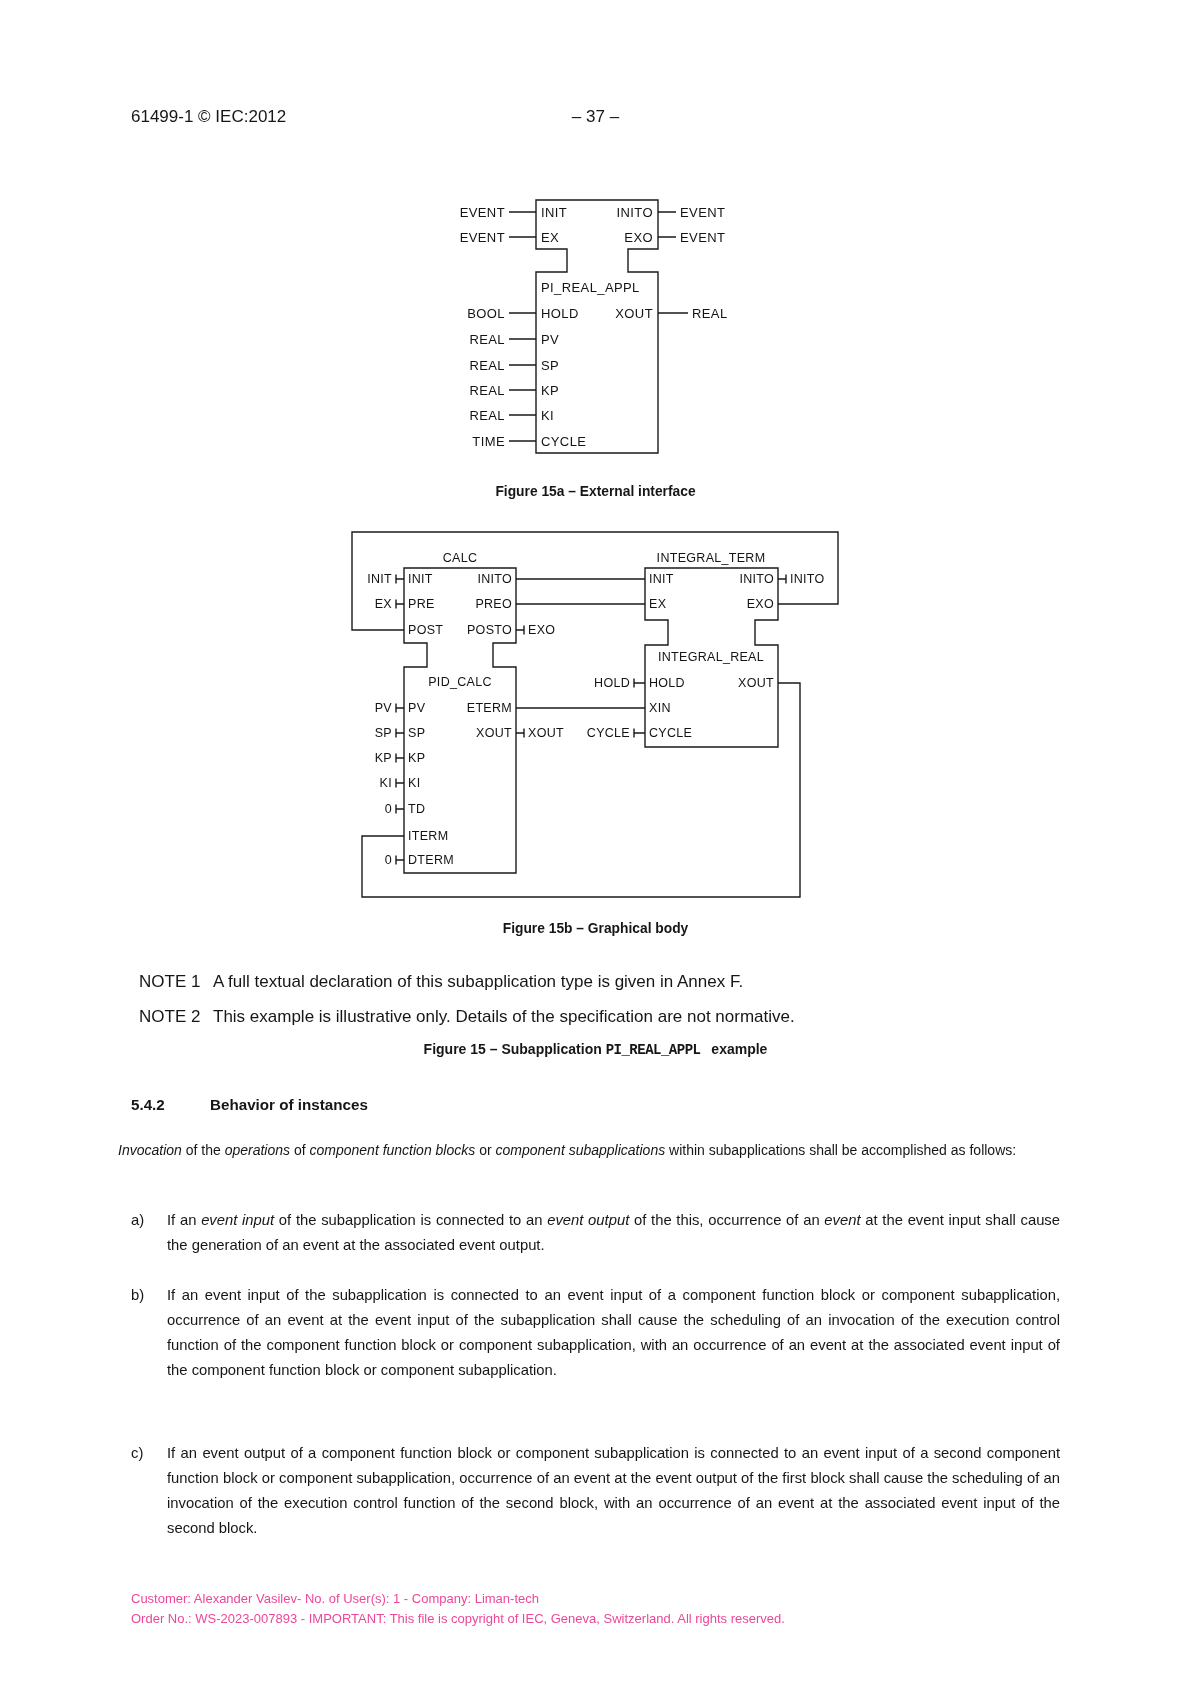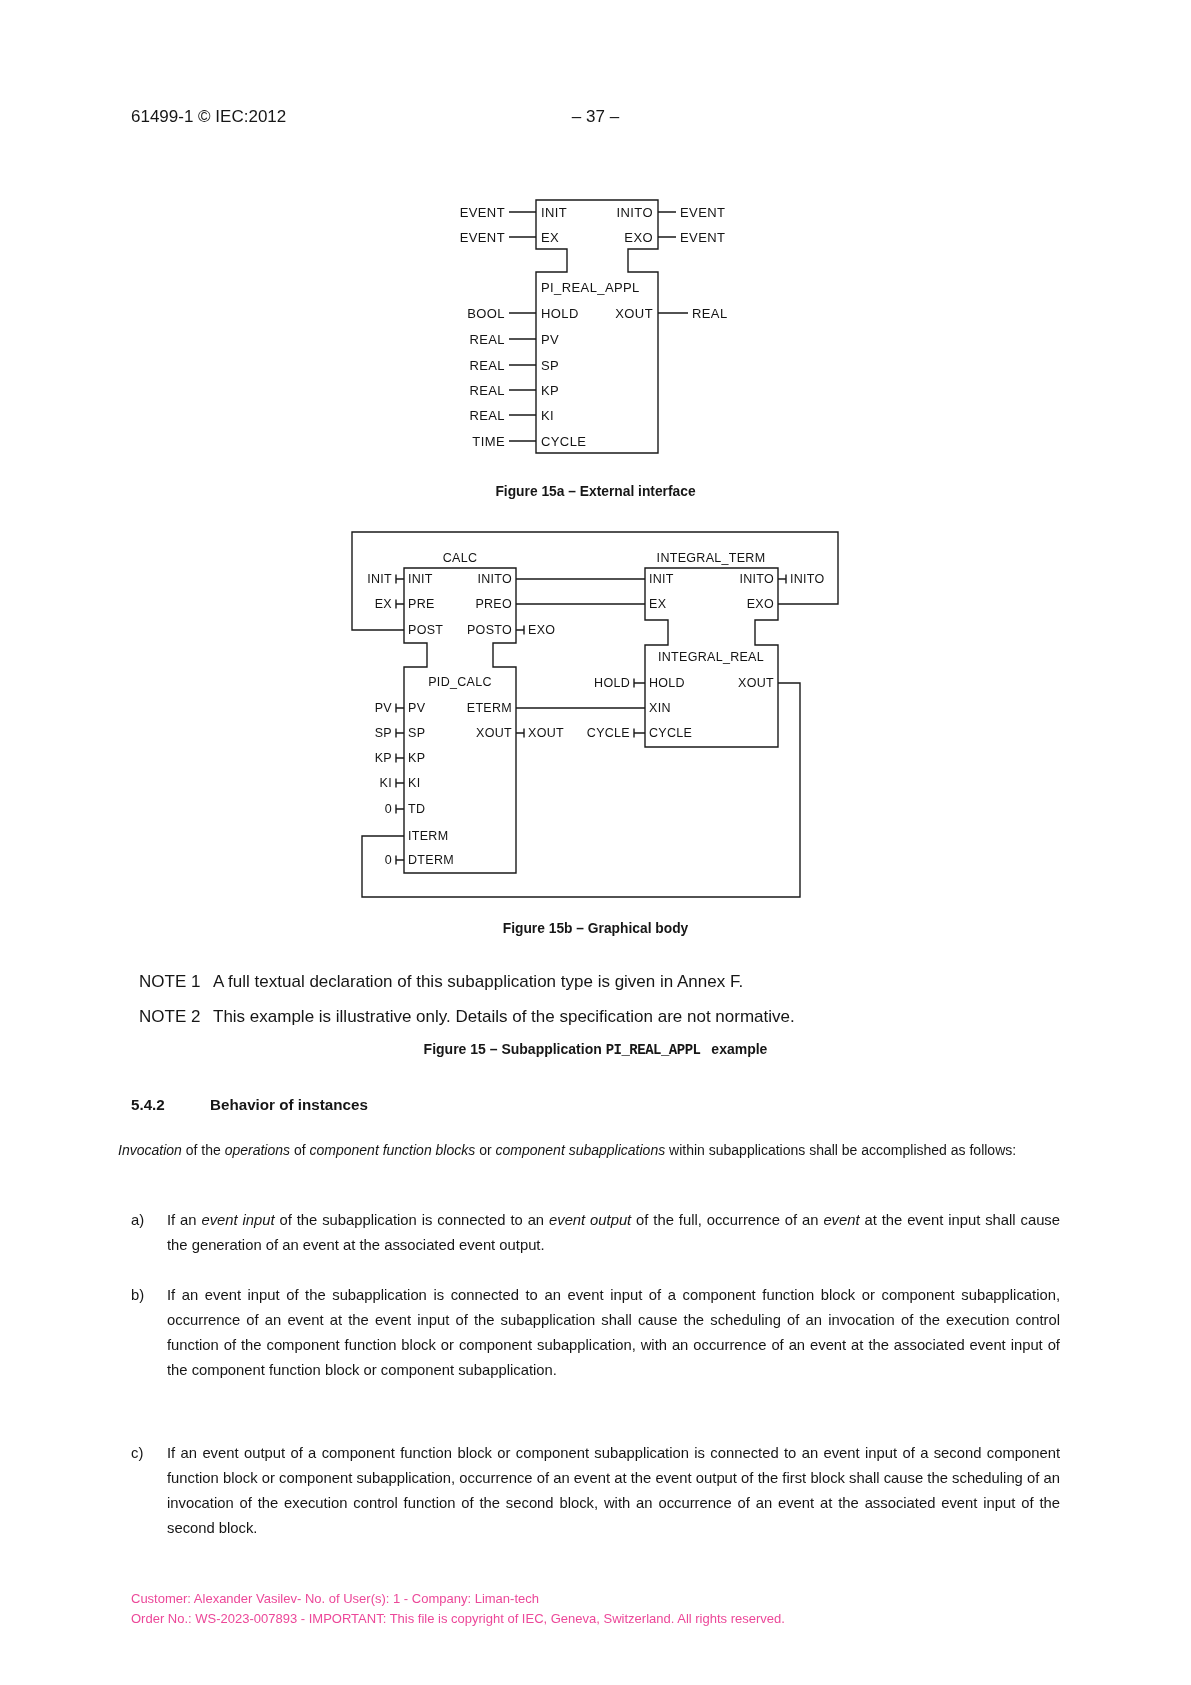--- a/index.html
+++ b/index.html
@@ -156,21 +156,21 @@
   <div class="centerline fig15-caption" style="top:1041px;"><span>Figure 15 – Subapplication </span><span class="mono">PI_REAL_APPL</span><span> example</span></div>
 
   <div class="abs heading" style="top:1096px;">
     <span class="heading-num">5.4.2</span><span>Behavior of instances</span>
   </div>
 
   <div class="abs body-par" style="top:1138px;"><span class="it">Invocation</span><span> of the </span><span class="it">operations</span><span> of </span><span class="it">component function blocks</span><span> or </span><span class="it">component subapplications</span><span> within subapplications shall be accomplished as follows:</span></div>
 
   <div class="abs list-item" style="top:1208px;">
     <span class="list-marker">a)</span>
-    <div class="list-body"><span>If an </span><span class="it">event input</span><span> of the subapplication is connected to an </span><span class="it">event output</span><span> of the full, occurrence of an </span><span class="it">event</span><span> at the event input shall cause the generation of an event at the associated event output.</span></div>
+    <div class="list-body"><span>If an </span><span class="it">event input</span><span> of the subapplication is connected to an </span><span class="it">event output</span><span> of the this, occurrence of an </span><span class="it">event</span><span> at the event input shall cause the generation of an event at the associated event output.</span></div>
   </div>
   <div class="abs list-item" style="top:1283px;">
     <span class="list-marker">b)</span>
     <div class="list-body"><span>If an event input of the subapplication is connected to an event input of a component function block or component subapplication, occurrence of an event at the event input of the subapplication shall cause the scheduling of an invocation of the execution control function of the component function block or component subapplication, with an occurrence of an event at the associated event input of the component function block or component subapplication.</span></div>
   </div>
   <div class="abs list-item" style="top:1441px;">
     <span class="list-marker">c)</span>
     <div class="list-body"><span>If an event output of a component function block or component subapplication is connected to an event input of a second component function block or component subapplication, occurrence of an event at the event output of the first block shall cause the scheduling of an invocation of the execution control function of the second block, with an occurrence of an event at the associated event input of the second block.</span></div>
   </div>
 

